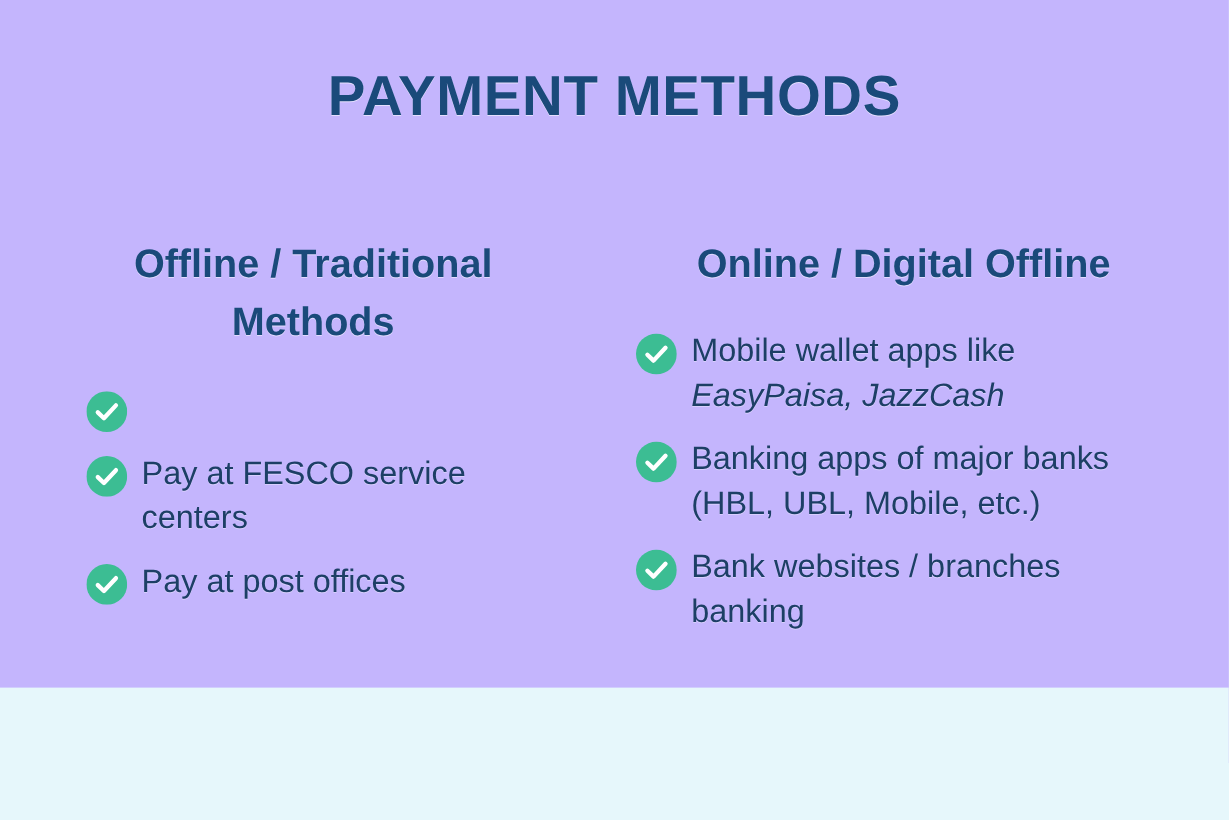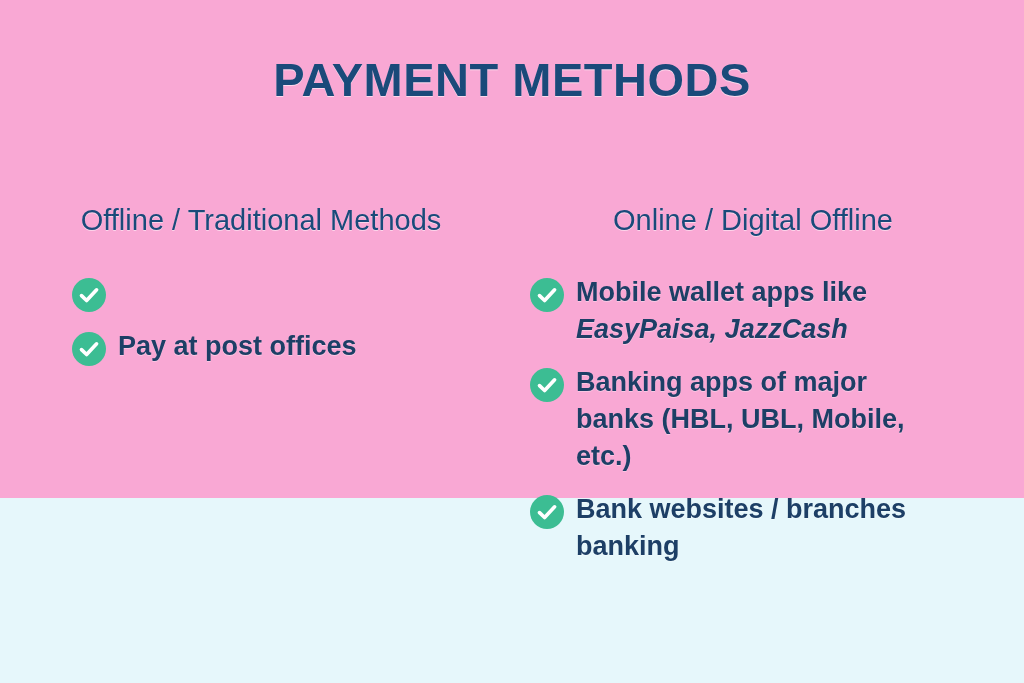--- a/index.html
+++ b/index.html
@@ -11,22 +11,22 @@
     height: 683px;
     overflow: hidden;
     background: #e6f7fb;
     font-family: "Liberation Sans", sans-serif;
     -webkit-font-smoothing: antialiased;
   }
 
   .poster {
     position: relative;
     width: 1024px;
-    height: 498px;
-    background: #f9a8d4;
+    height: 573px;
+    background: #c4b5fd;
     box-sizing: border-box;
   }
 
   
   .title-block {
     position: absolute;
     top: 52px;
     left: 0;
     width: 1024px;
     text-align: center;
@@ -59,22 +59,22 @@
     padding-left: 72px;
     padding-right: 20px;
   }
   .column.right {
     width: 554px;
     padding-left: 60px;
     padding-right: 40px;
   }
 
   .col-heading {
-    font-size: 29px;
-    font-weight: normal;
+    font-size: 33px;
+    font-weight: bold;
     line-height: 48px;
     color: #1a4a7a;
     text-align: center;
     text-shadow: 0 1px 0 rgba(255,255,255,0.5);
     margin: 0 0 30px 0;
   }
   .column.right .col-heading {
     margin-left: -8px;
   }
 
@@ -97,21 +97,21 @@
     flex: 0 0 auto;
     width: 34px;
     height: 34px;
     margin-top: 4px;
     margin-right: 12px;
     display: block;
   }
 
   .item-text {
     font-size: 27px;
-    font-weight: bold;
+    font-weight: normal;
     line-height: 37px;
     color: #1d3f66;
     text-shadow: 0 1px 0 rgba(255,255,255,0.35);
     max-width: 330px;
   }
   .column.right .item-text {
     max-width: 350px;
   }
   .item-text .em {
     font-style: italic;
@@ -132,20 +132,27 @@
       <h2 class="col-heading">Offline / Traditional Methods</h2>
       <ul class="check-list">
 
         <li class="check-item">
           <svg class="check-icon" viewBox="0 0 34 34">
             <circle cx="17" cy="17" r="17" fill="#3cbd93"></circle>
             <path d="M9.5 17.6 L14.6 22.5 L24.6 11.8" fill="none" stroke="#ffffff" stroke-width="3.6" stroke-linecap="round" stroke-linejoin="round"></path>
           </svg>
         </li>
 
+        <li class="check-item">
+          <svg class="check-icon" viewBox="0 0 34 34">
+            <circle cx="17" cy="17" r="17" fill="#3cbd93"></circle>
+            <path d="M9.5 17.6 L14.6 22.5 L24.6 11.8" fill="none" stroke="#ffffff" stroke-width="3.6" stroke-linecap="round" stroke-linejoin="round"></path>
+          </svg>
+          <div class="item-text">Pay at FESCO service centers</div>
+        </li>
 
         <li class="check-item">
           <svg class="check-icon" viewBox="0 0 34 34">
             <circle cx="17" cy="17" r="17" fill="#3cbd93"></circle>
             <path d="M9.5 17.6 L14.6 22.5 L24.6 11.8" fill="none" stroke="#ffffff" stroke-width="3.6" stroke-linecap="round" stroke-linejoin="round"></path>
           </svg>
           <div class="item-text">Pay at post offices</div>
         </li>
 
       </ul>

